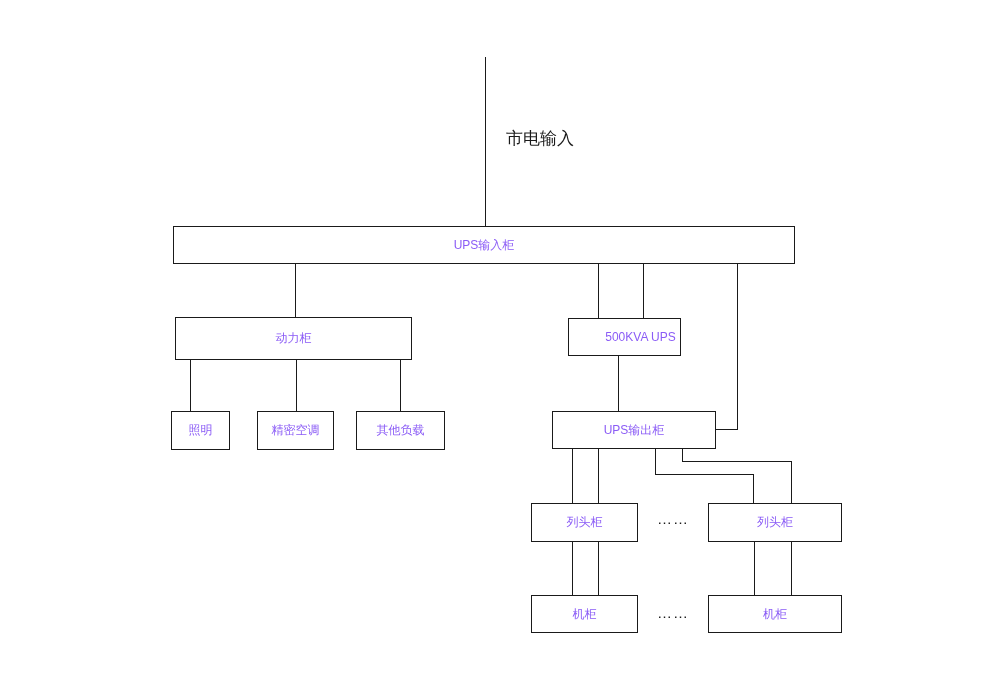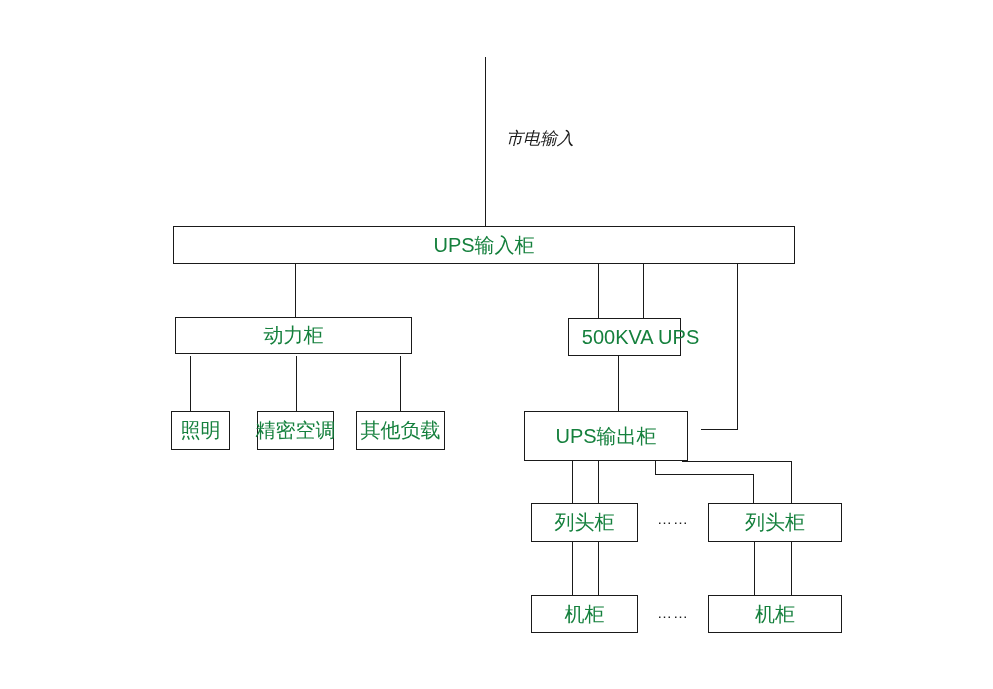--- a/index.html
+++ b/index.html
@@ -17,39 +17,38 @@
     color: #1a1a1a;
   }
   .box {
     position: absolute;
     box-sizing: border-box;
     border: 1px solid #1a1a1a;
     background: #ffffff;
     display: flex;
     align-items: center;
     justify-content: center;
-    font-size: 20px;
-    color: #15803d;
+    font-size: 12px;
+    color: #8b5cf6;
     white-space: nowrap;
     z-index: 2;
   }
   .vline, .hline {
     position: absolute;
     background: #1a1a1a;
     z-index: 1;
   }
   .vline { width: 1px; }
   .hline { height: 1px; }
   .floating-label {
     position: absolute;
     font-size: 17px;
     color: #1a1a1a;
     white-space: nowrap;
     z-index: 2;
-    font-style: italic;
   }
   .ellipsis {
     position: absolute;
     font-size: 15px;
     letter-spacing: 1px;
     color: #1a1a1a;
     width: 46px;
     text-align: center;
     z-index: 2;
   }
@@ -60,21 +59,21 @@
 <div class="canvas">
 
   <div class="vline" style="left:485px; top:57px; height:169px;"></div>
   <div class="floating-label" style="left:506px; top:127px;">市电输入</div>
 
   <div class="box" style="left:173px; top:226px; width:622px; height:38px;">
     <span>UPS输入柜</span>
   </div>
 
   <div class="vline" style="left:295px; top:264px; height:53px;"></div>
-  <div class="box" style="left:175px; top:317px; width:237px; height:37px;">
+  <div class="box" style="left:175px; top:317px; width:237px; height:43px;">
     <span>动力柜</span>
   </div>
 
   <div class="vline" style="left:190px; top:356px; height:55px;"></div>
   <div class="vline" style="left:296px; top:356px; height:55px;"></div>
   <div class="vline" style="left:400px; top:356px; height:55px;"></div>
 
   <div class="box" style="left:159px; top:411px; width:59px; height:39px;margin-left:12px;">
     <span>照明</span>
   </div>
@@ -88,21 +87,21 @@
   <div class="vline" style="left:598px; top:264px; height:54px;"></div>
   <div class="vline" style="left:643px; top:264px; height:54px;"></div>
   <div class="box" style="left:568px; top:318px; width:113px; height:38px;padding-left:32px;">
     <span>500KVA UPS</span>
   </div>
 
   <div class="vline" style="left:737px; top:264px; height:166px;"></div>
   <div class="hline" style="left:701px; top:429px; width:37px;"></div>
 
   <div class="vline" style="left:618px; top:356px; height:55px;"></div>
-  <div class="box" style="left:524px; top:411px; width:164px; height:50px;">
+  <div class="box" style="left:552px; top:411px; width:164px; height:38px;">
     <span>UPS输出柜</span>
   </div>
 
   <div class="vline" style="left:572px; top:449px; height:54px;"></div>
   <div class="vline" style="left:598px; top:449px; height:54px;"></div>
 
   <div class="vline" style="left:655px; top:449px; height:26px;"></div>
   <div class="hline" style="left:655px; top:474px; width:99px;"></div>
   <div class="vline" style="left:753px; top:474px; height:29px;"></div>
 

